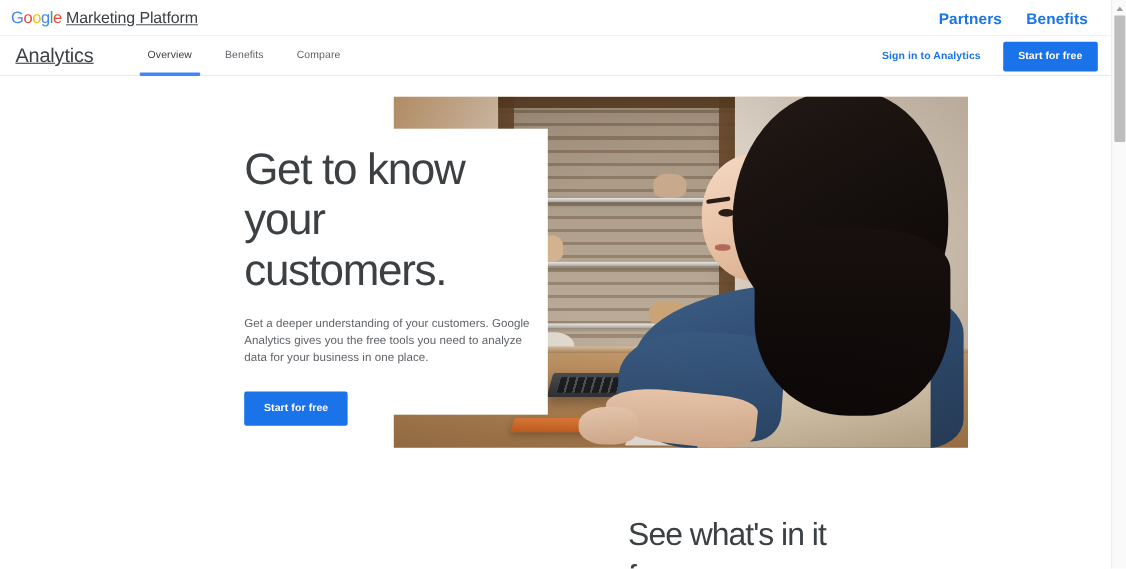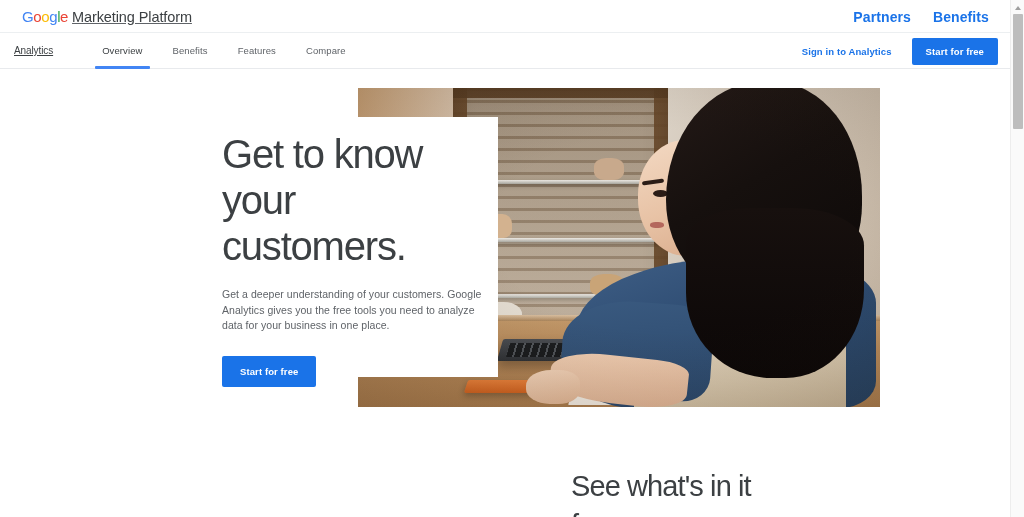--- a/index.html
+++ b/index.html
@@ -22,21 +22,21 @@
     background:#fff; overflow:hidden;
   }
 
   
   #platform-bar {
     position:absolute; left:0; top:0; width:1010px; height:33px;
     background:#fff; border-bottom:1px solid #eceff1;
     display:flex; align-items:center;
   }
   .gmp-logo {
-    margin-left:22px; font-size:14.5px; letter-spacing:-0.1px;
+    margin-left:10px; font-size:14.5px; letter-spacing:-0.1px;
     color:#5f6368; white-space:nowrap; display:flex; align-items:baseline;text-decoration:underline;
   }
   .gmp-logo .goog { font-size:15px; font-weight:400; letter-spacing:-0.4px; }
   .gmp-logo .goog span { display:inline-block; }
   .g-b { color:#4285F4; } .g-r { color:#EA4335; } .g-y { color:#FBBC05; } .g-g { color:#34A853; }
   .gmp-logo .mp { color:#3c4043; font-size:14.5px; margin-left:4px; font-weight:400; }
 
   .plat-links { display:flex; align-items:center; margin-left:26px; gap:0; }
   .plat-links a {
     color:#5f6368; font-size:9.5px; text-decoration:none;
@@ -50,21 +50,21 @@
     padding:0 11px; white-space:nowrap; letter-spacing:0.1px;
   }
 
   
   #product-bar {
     position:absolute; left:0; top:33px; width:1010px; height:36px;
     background:#fff; border-bottom:1px solid #e8eaed;
     display:flex; align-items:center;
   }
   #product-name {
-    margin-left:14px; font-size:10px; color:#3c4043; letter-spacing:-0.1px;
+    margin-left:14px; font-size:18px; color:#3c4043; letter-spacing:-0.1px;
     white-space:nowrap; font-weight:400;
   }
   .tabs { display:flex; align-items:stretch; height:36px; margin-left:34px; }
   .tab {
     position:relative; display:flex; align-items:center; justify-content:center;
     padding:17px 15px; font-size:9.5px; color:#5f6368; text-decoration:none;
     white-space:nowrap; letter-spacing:0.1px; cursor:pointer;
   }
   .tab.active { color:#3c4043; font-weight:400; }
   .tab.active::after {
@@ -283,21 +283,20 @@
         <a href="#">Benefits</a>
       </div>
     </div>
 
     <div id="product-bar">
       <a href="#" id="product-name">Analytics</a>
 
       <nav class="tabs">
         <a href="#" class="tab active">Overview</a>
         <a href="#" class="tab">Benefits</a>
-        <a href="#" class="tab">Features</a>
         <a href="#" class="tab">Compare</a>
       </nav>
 
       <div class="prod-right">
         <a href="#" class="signin-link">Sign in to Analytics</a>
         <button class="btn-primary">Start for free</button>
       </div>
     </div>
 
     <section id="hero">

